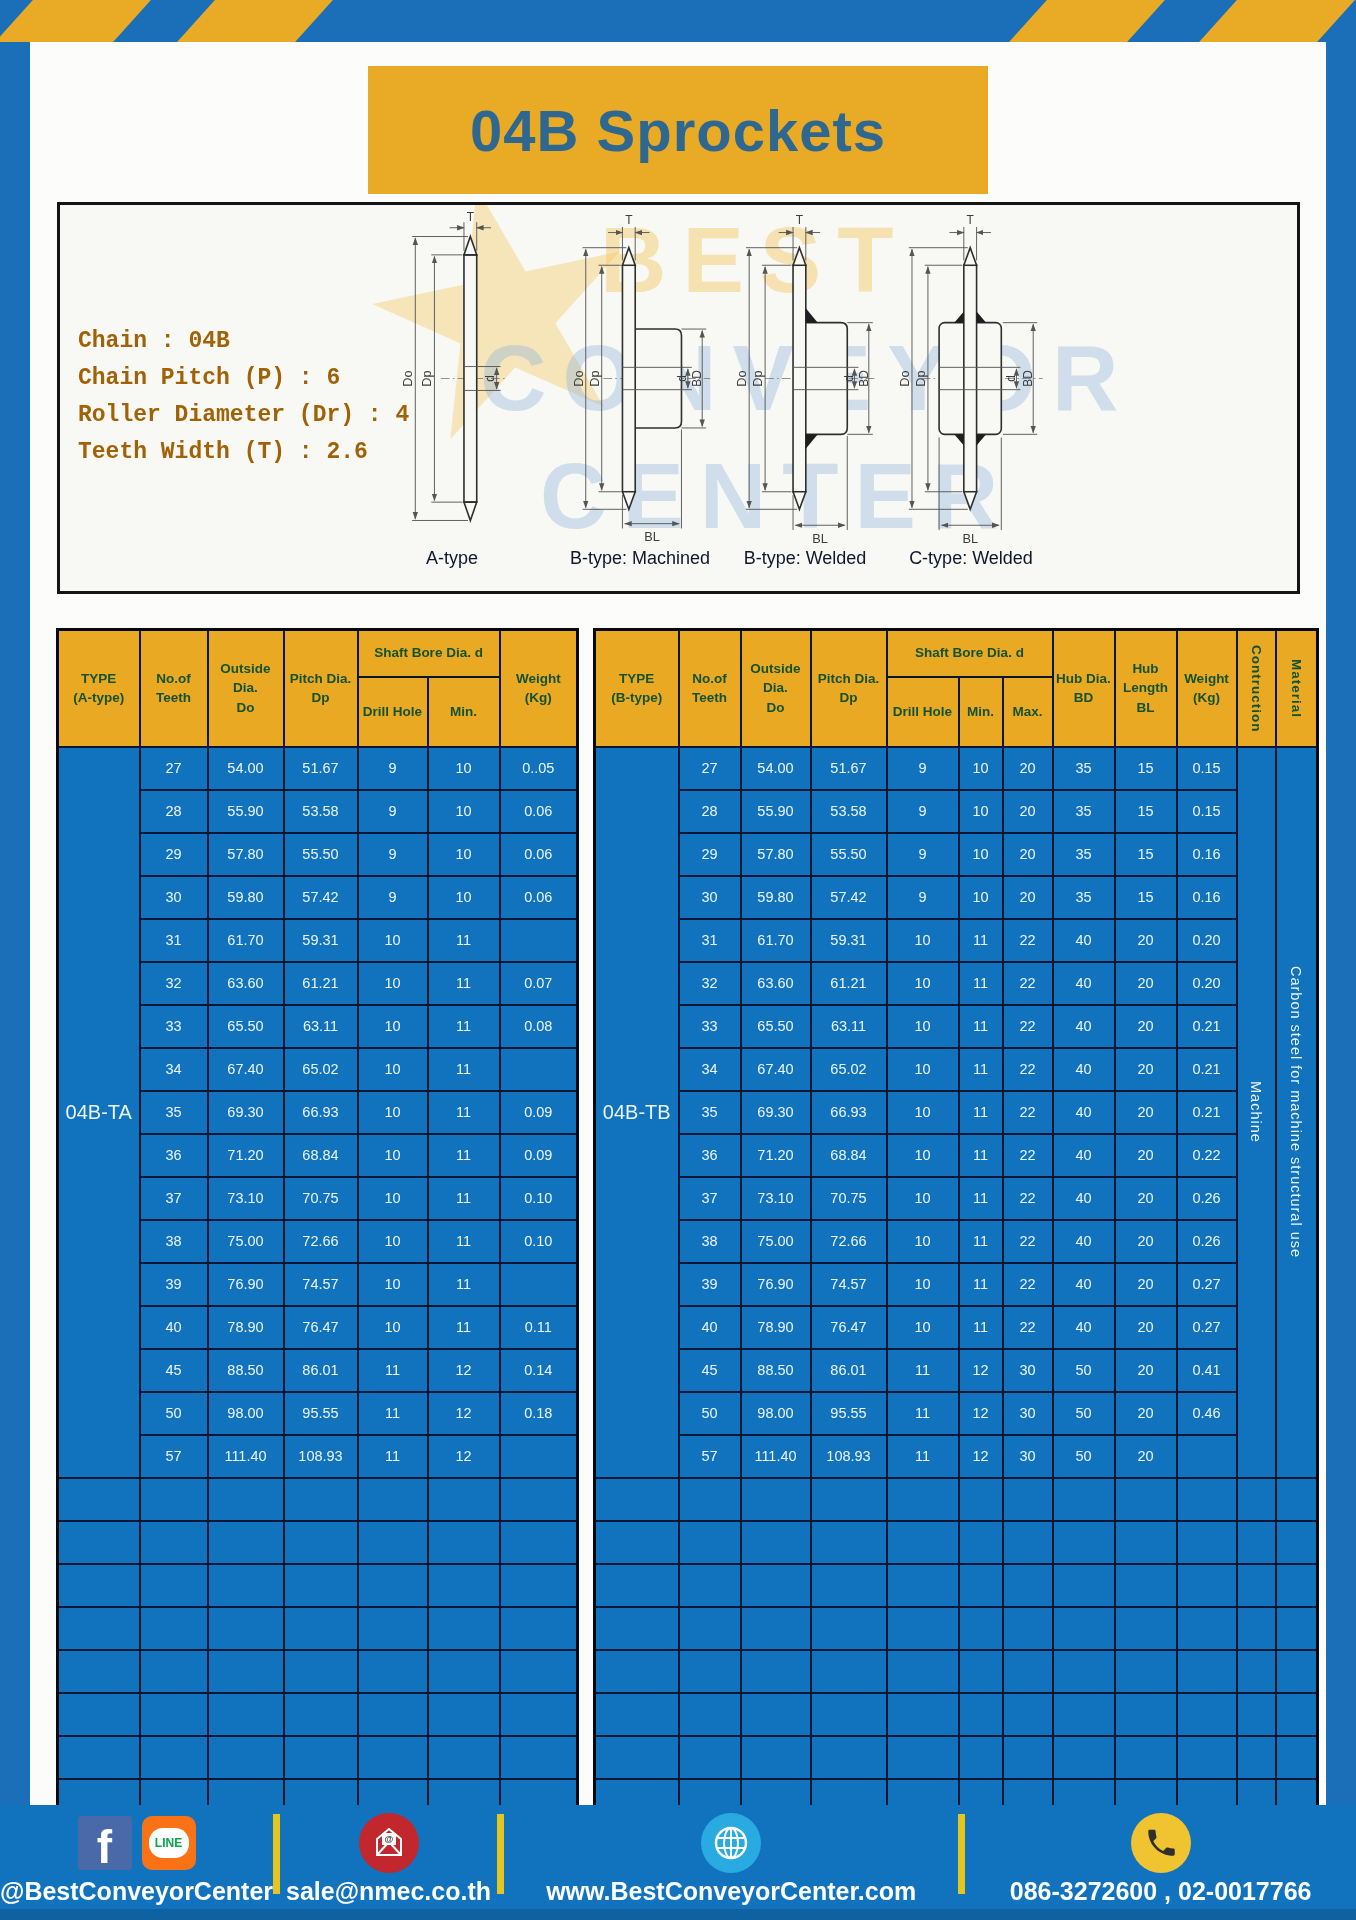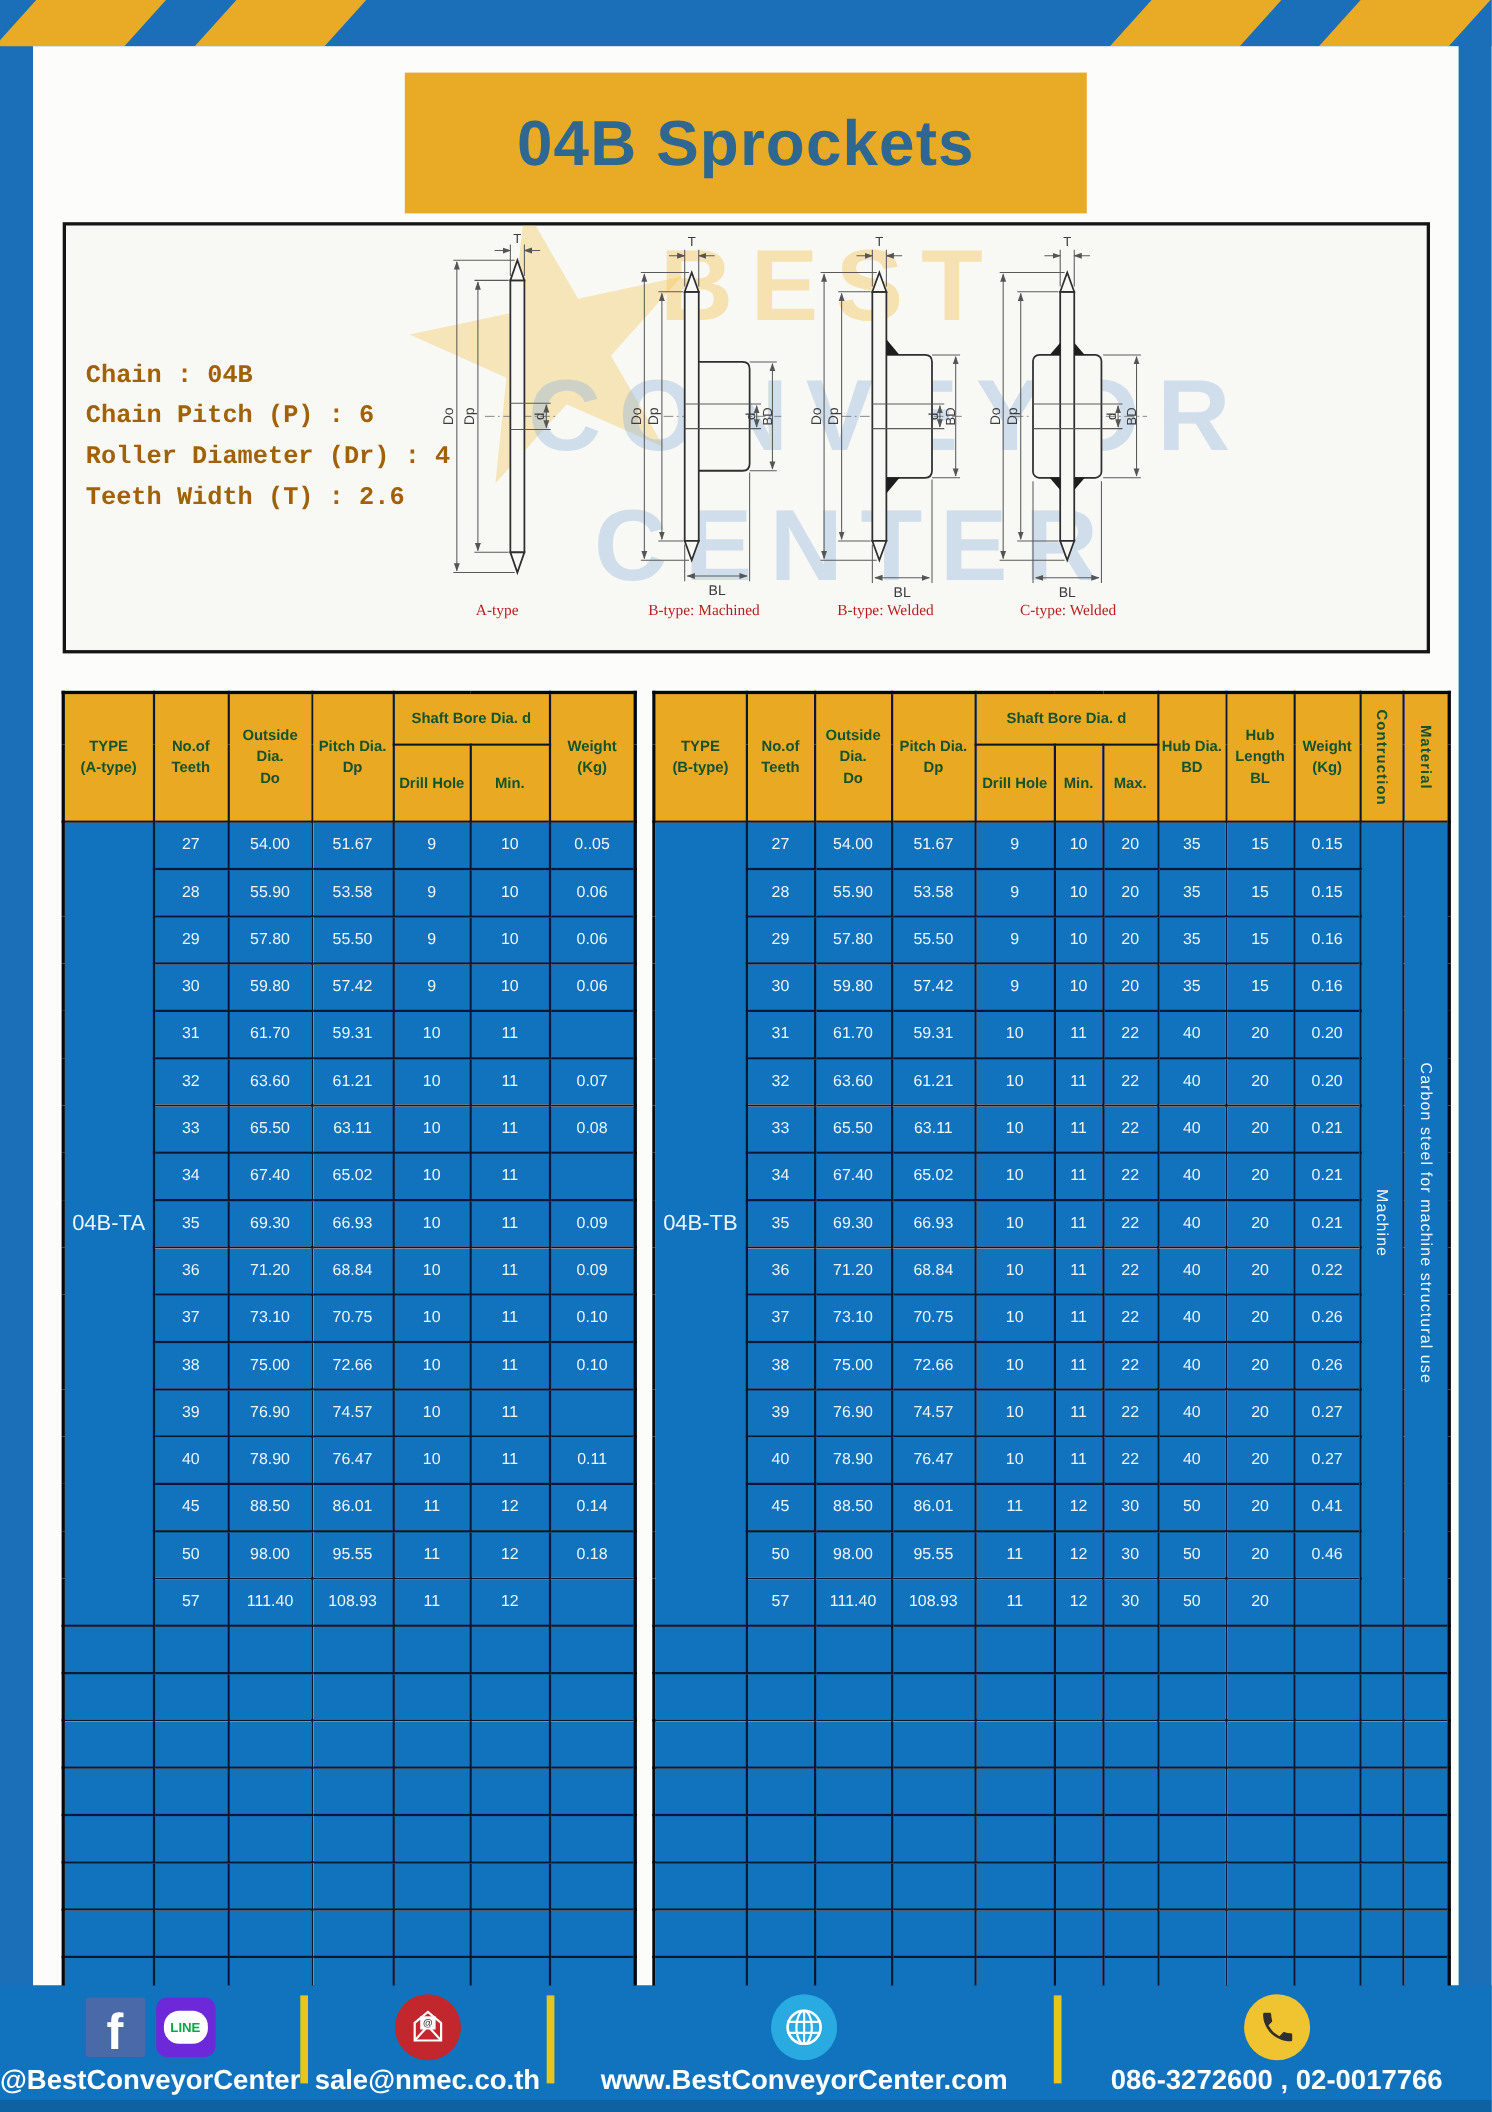--- a/index.html
+++ b/index.html
@@ -24,21 +24,21 @@
   .wm-text{position:absolute;left:420px;top:-4px;font-weight:800;letter-spacing:16px;line-height:118px;font-size:92px;white-space:nowrap;}
   .wm1{color:rgba(243,196,83,.42);padding-left:120px;}
   .wm2{color:rgba(148,183,221,.40);}
   .wm3{color:rgba(148,183,221,.40);padding-left:60px;}
 
   .specs{position:absolute;left:18px;top:118px;z-index:2;}
   .spec-line{font-size:23px;font-weight:700;color:#a16207;line-height:37px;font-family:Liberation Mono, monospace;}
 
   .fig{position:absolute;top:6px;z-index:1;text-align:center;}
   .fig svg{display:block;}
-  .fig .cap{font-size:14px;color:#b91c1c;margin-top:2px;font-family:Liberation Serif, serif;}
+  .fig .cap{font-size:18px;color:#0f172a;margin-top:2px;font-family:Liberation Sans, sans-serif;}
   .figA{left:312px;width:160px;}
   .figB1{left:482px;width:196px;}
   .figB2{left:647px;width:196px;}
   .figC{left:813px;width:196px;}
   svg text{font-family:"Liberation Sans","DejaVu Sans",sans-serif;fill:#3c3c3c;}
   .prof{fill:#f8f8f5;stroke:#2e2e2e;stroke-width:2;}
   .dim{stroke:#5a5a5a;stroke-width:1.2;fill:none;}
   .cl{stroke:#777;stroke-width:1;stroke-dasharray:11 4 2 4;fill:none;}
   .weld{fill:#1e1e1e;}
 
@@ -56,21 +56,21 @@
 
   
   .footer{position:absolute;left:0;top:1805px;width:1356px;height:115px;background:#1173bd;display:flex;align-items:stretch;}
   .footer::after{content:"";position:absolute;left:0;bottom:0;width:100%;height:11px;background:rgba(0,0,0,.14);}
   .fsec{display:flex;flex-direction:column;align-items:center;justify-content:flex-start;padding-top:7px;}
   .fs1{flex:0 0 18%;} .fs2{flex:0 0 16%;} .fs3{flex:0 0 33.5%;} .fs4{flex:1;}
   .fdiv{width:7px;height:80px;background:#e7c51f;margin-top:9px;}
   .ficons{display:flex;gap:10px;align-items:center;height:62px;}
   .flabel{font-size:25px;font-weight:700;color:#ffffff;margin-top:3px;white-space:nowrap;}
   .fb-icon{width:54px;height:54px;background:#4a69a8;color:#fff;font-size:46px;font-weight:700;display:flex;align-items:flex-end;justify-content:center;line-height:.95;border-radius:3px;}
-  .line-icon{width:54px;height:54px;background:#6d28d9;border-radius:10px;display:flex;align-items:center;justify-content:center;position:relative;}
+  .line-icon{width:54px;height:54px;background:#f97316;border-radius:10px;display:flex;align-items:center;justify-content:center;position:relative;}
   .line-bubble{width:40px;height:30px;background:#fff;border-radius:14px;display:flex;align-items:center;justify-content:center;font-size:12px;font-weight:700;color:#06a848;}
   .line-bubble::after{content:"";position:absolute;left:12px;bottom:8px;width:0;height:0;border:6px solid transparent;border-top-color:#fff;transform:rotate(20deg);}
   .round-icon{width:60px;height:60px;border-radius:50%;display:flex;align-items:center;justify-content:center;}
   .mail-bg{background:#c1272d;} .globe-bg{background:#29abe2;} .phone-bg{background:#f0c330;}
 </style>
 </head>
 <body>
 
 <div id="app">
 

